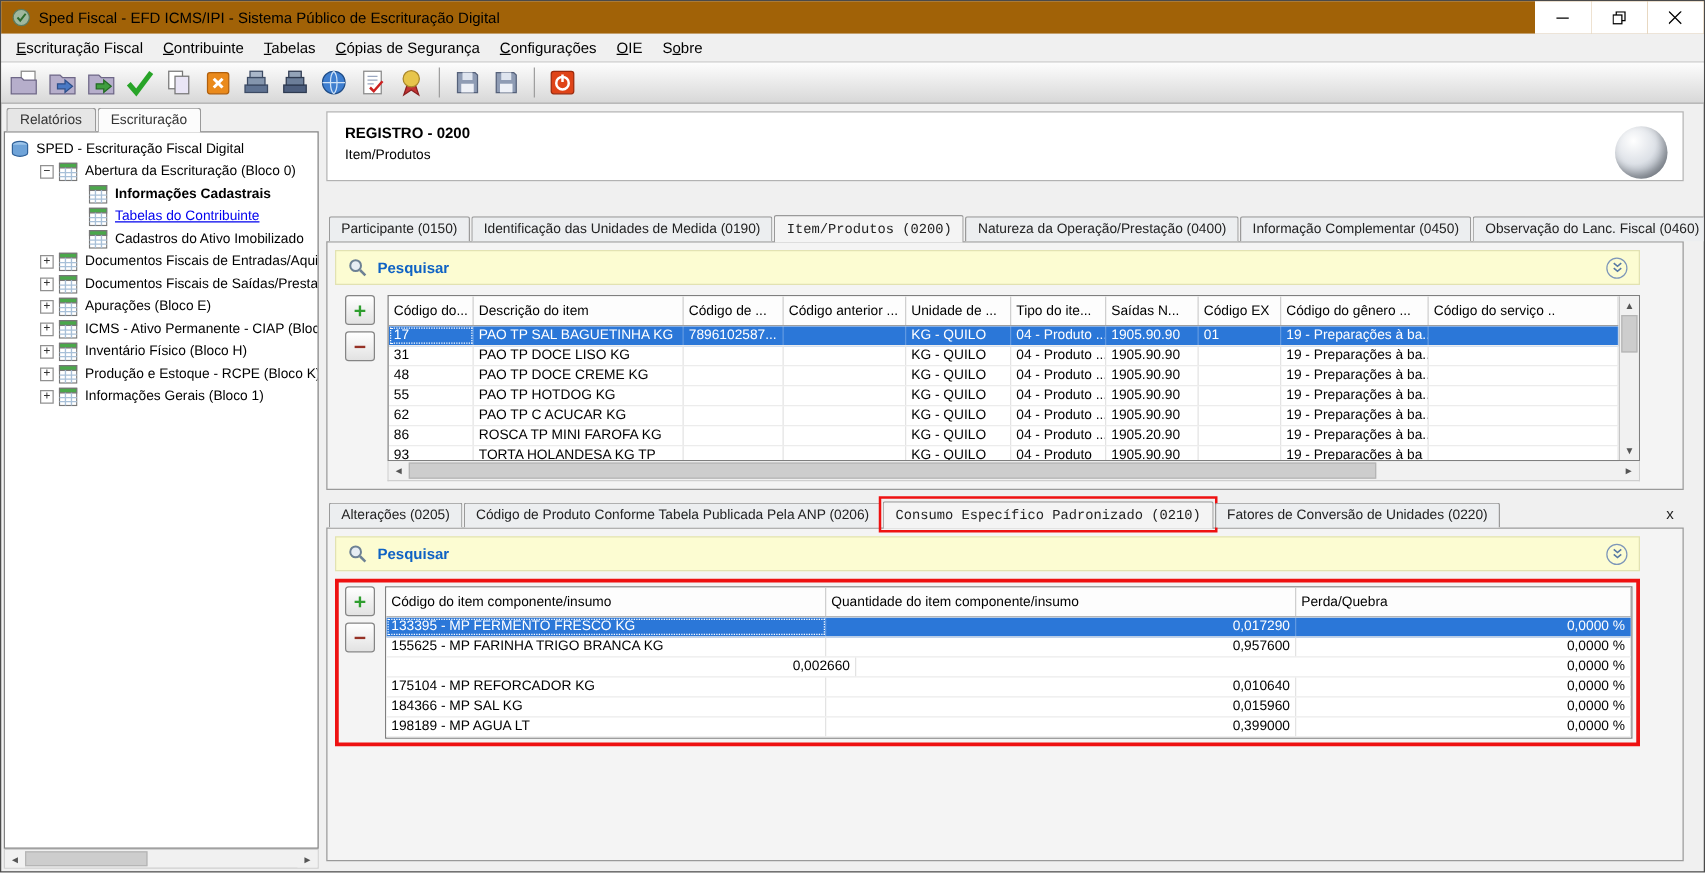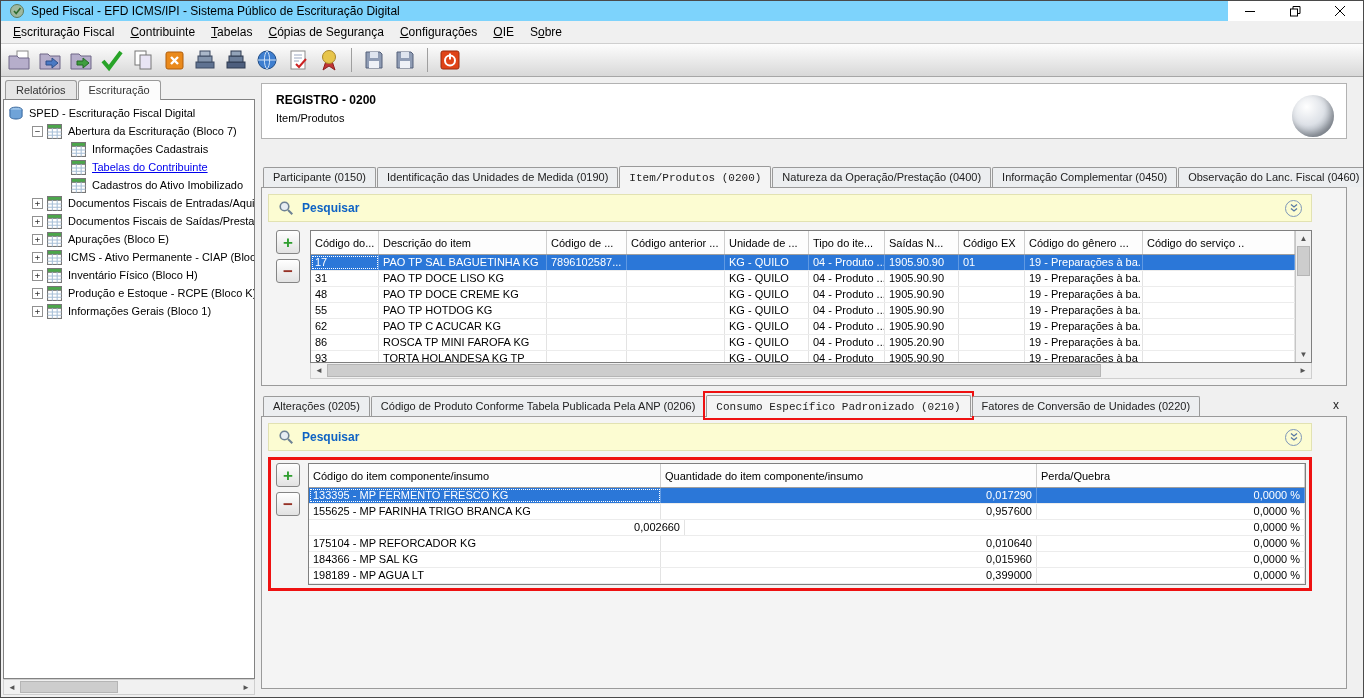--- a/index.html
+++ b/index.html
@@ -1,21 +1,21 @@
 <!DOCTYPE html>
 <html style="--sel: #2b77d8; --ann: #ee1111; --band: #fcfcd2; --link: #0000ee; --pesq: #0e62c4;"><head>
 <meta charset="utf-8">
 <style>
   *{box-sizing:border-box;margin:0;padding:0;}
   html,body{width:1364px;height:698px;overflow:hidden;}
   body{font-family:"Liberation Sans",sans-serif;font-size:12px;background:#888;}
   .window{width:1364px;height:698px;border:1px solid #4a4a4a;background:#f0f0f0;display:flex;flex-direction:column;position:relative;}
 
   
-  .titlebar{height:20px;background:#7dd3fc;display:flex;align-items:center;flex:0 0 auto;}
+  .titlebar{height:26px;background:#a16207;display:flex;align-items:center;flex:0 0 auto;}
   .app-icon{width:16px;height:16px;margin:0 6px 0 8px;flex:0 0 auto;}
   .title{font-size:12px;color:#000;white-space:nowrap;}
   .win-controls{margin-left:auto;display:flex;height:100%;}
   .win-btn{width:45px;height:100%;display:flex;align-items:center;justify-content:center;background:#fff;border:none;}
 
   
   .menubar{height:22px;display:flex;align-items:center;padding-left:4px;background:#f0f0f0;font-size:12px;flex:0 0 auto;}
   .menu-item{padding:3px 8px;color:#000;cursor:default;white-space:nowrap;}
 
   
@@ -281,23 +281,23 @@
                 </svg></span>
               <span class="tlabel">SPED - Escrituração Fiscal Digital</span>
             </div>
             <div class="tnode" style="padding-left: 28px;">
               <span class="expander">−</span>
               <span class="ticon"><svg viewBox="0 0 14 14" width="15" height="15">
                   <rect x="0.5" y="0.5" width="13" height="13" fill="#fff" stroke="#777"></rect>
                   <rect x="0.5" y="0.5" width="13" height="3.5" fill="#4aa84a" stroke="#777"></rect>
                   <path d="M0.5 7.5h13M0.5 10.5h13M5 4v9.5M9.5 4v9.5" stroke="#a8c0d8" fill="none"></path>
                 </svg></span>
-              <span class="tlabel">Abertura da Escrituração (Bloco 7)</span>
-            </div>
-            <div class="tnode" style="padding-left: 52px;">
+              <span class="tlabel">Abertura da Escrituração (Bloco 0)</span>
+            </div>
+            <div class="tnode" style="padding-left: 52px; font-weight: bold;">
               <span class="exp-space"></span>
               <span class="ticon"><svg viewBox="0 0 14 14" width="15" height="15">
                   <rect x="0.5" y="0.5" width="13" height="13" fill="#fff" stroke="#777"></rect>
                   <rect x="0.5" y="0.5" width="13" height="3.5" fill="#4aa84a" stroke="#777"></rect>
                   <path d="M0.5 7.5h13M0.5 10.5h13M5 4v9.5M9.5 4v9.5" stroke="#a8c0d8" fill="none"></path>
                 </svg></span>
               <span class="tlabel">Informações Cadastrais</span>
             </div>
             <div class="tnode" style="padding-left: 52px;">
               <span class="exp-space"></span>

